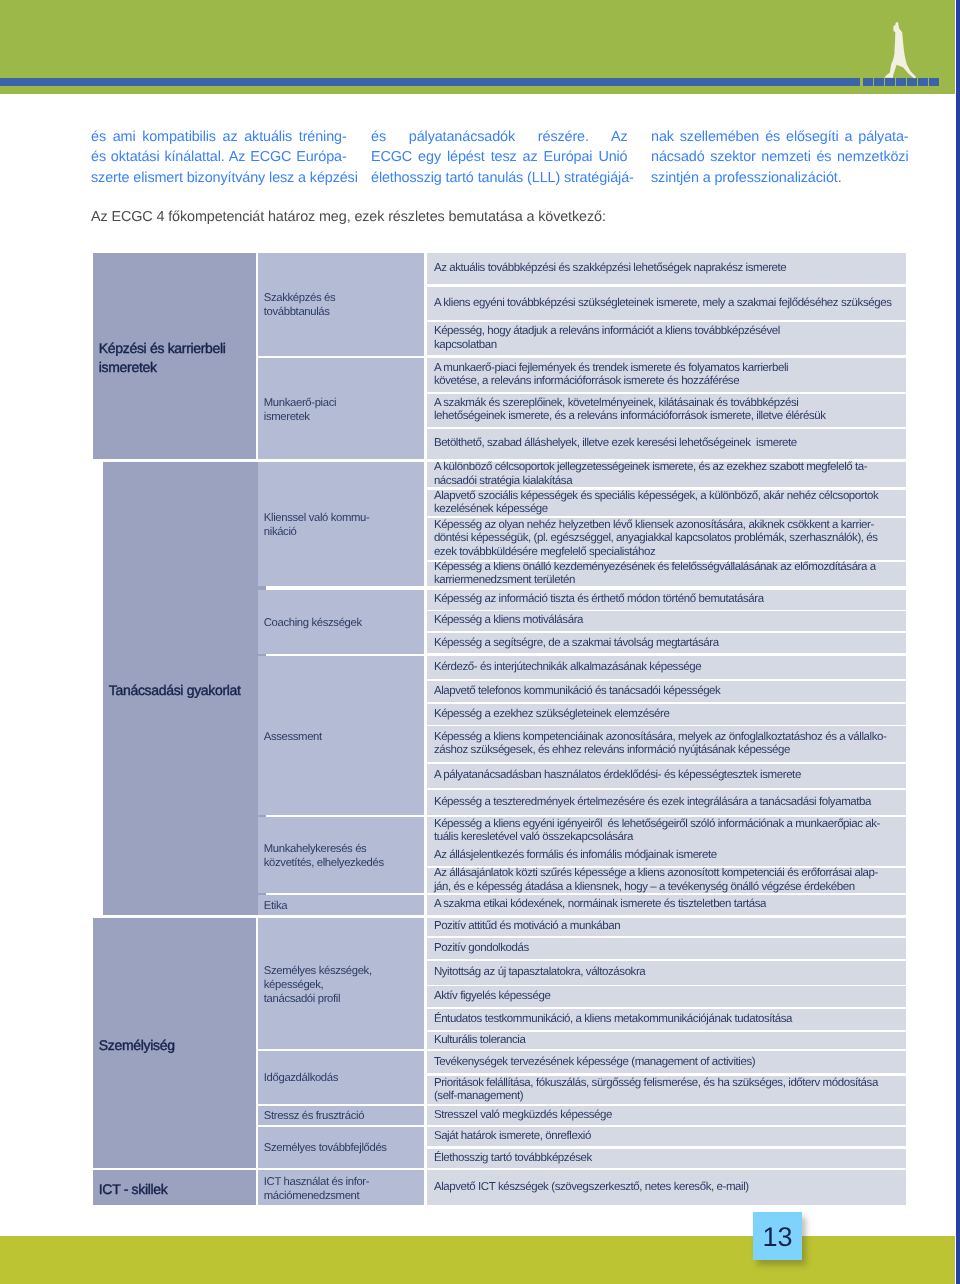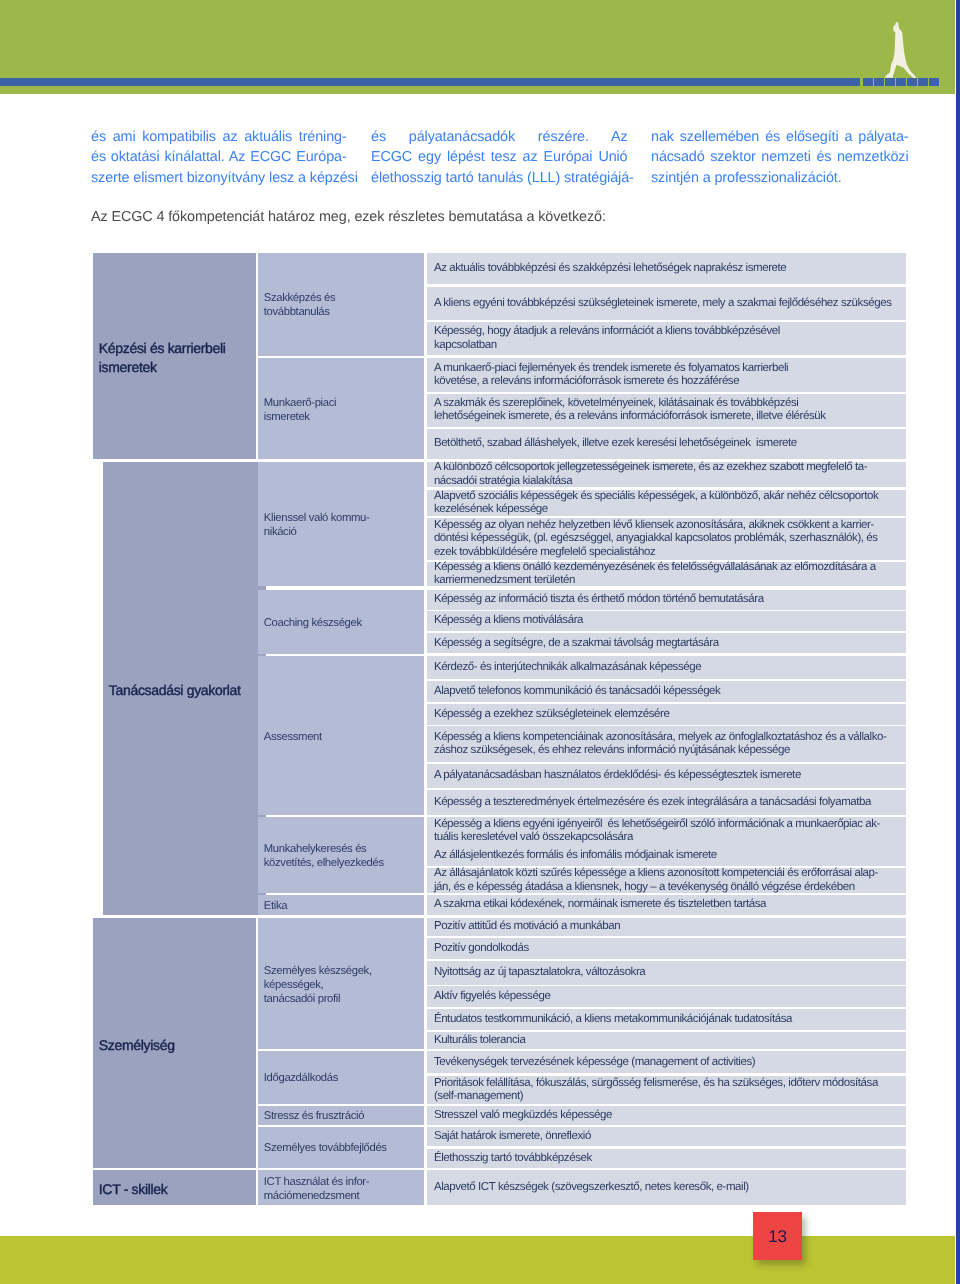--- a/index.html
+++ b/index.html
@@ -10,23 +10,23 @@
   .page{position:absolute;left:0;top:0;width:960px;height:1284px;}
 
   .hdr-green{position:absolute;left:0;top:0;width:955.3px;height:94px;background:#9CB849;}
   .hdr-blueline{position:absolute;left:0;top:78.3px;width:859.6px;height:7.9px;background:#3C63A8;}
   .hdr-dashes{position:absolute;left:862.5px;top:78.3px;height:7.9px;display:flex;}
   .hdr-dashes i{display:block;width:10px;height:7.9px;margin-right:1.05px;background:#3C63A8;}
   .walker{position:absolute;left:884px;top:14px;width:36px;height:70px;}
   .rail{position:absolute;left:956.3px;top:0;width:3.7px;height:1284px;background:#2640A5;}
 
   .ftr-green{position:absolute;left:0;top:1235.7px;width:955.3px;height:48.3px;background:#BCC433;}
-  .pagenum{position:absolute;left:752.7px;top:1212.3px;width:49.2px;height:47.7px;background:#ef4444;
+  .pagenum{position:absolute;left:752.7px;top:1212.3px;width:49.2px;height:47.7px;background:#7dd3fc;
            display:flex;align-items:center;justify-content:center;color:#14204A;
-           font-size:17px;letter-spacing:0px;padding-bottom:0px;padding-top:3px;box-sizing:border-box;
+           font-size:27px;letter-spacing:0px;padding-bottom:0px;padding-top:3px;box-sizing:border-box;
            box-shadow:4px 5px 6px rgba(60,60,30,.32);}
 
   .intro{position:absolute;left:0;top:0;width:960px;height:200px;}
   .icol{position:absolute;top:126.5px;color:#3b82f6;font-size:14.4px;
         line-height:20.25px;letter-spacing:-0.12px;}
   .icol .ln{text-align:justify;text-align-last:justify;white-space:normal;}
   .icol .ln.last{text-align:left;text-align-last:left;white-space:nowrap;}
   .icol.c0{left:90.6px;width:255.6px}
   .icol.c1{left:371.0px;width:256.5px}
   .icol.c2{left:651.2px;width:257.5px}

